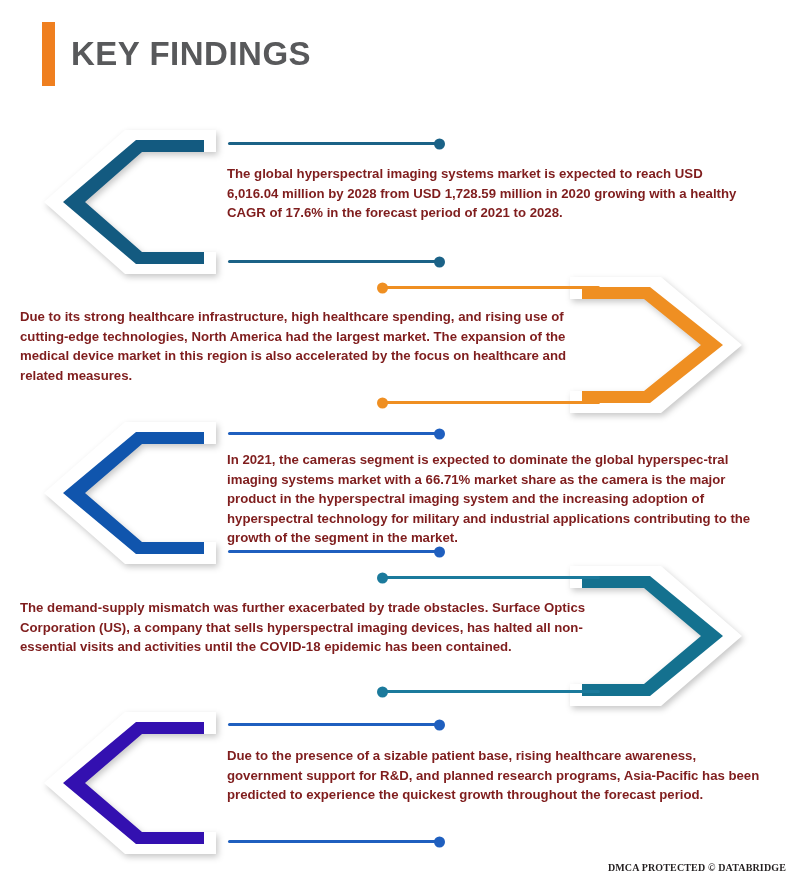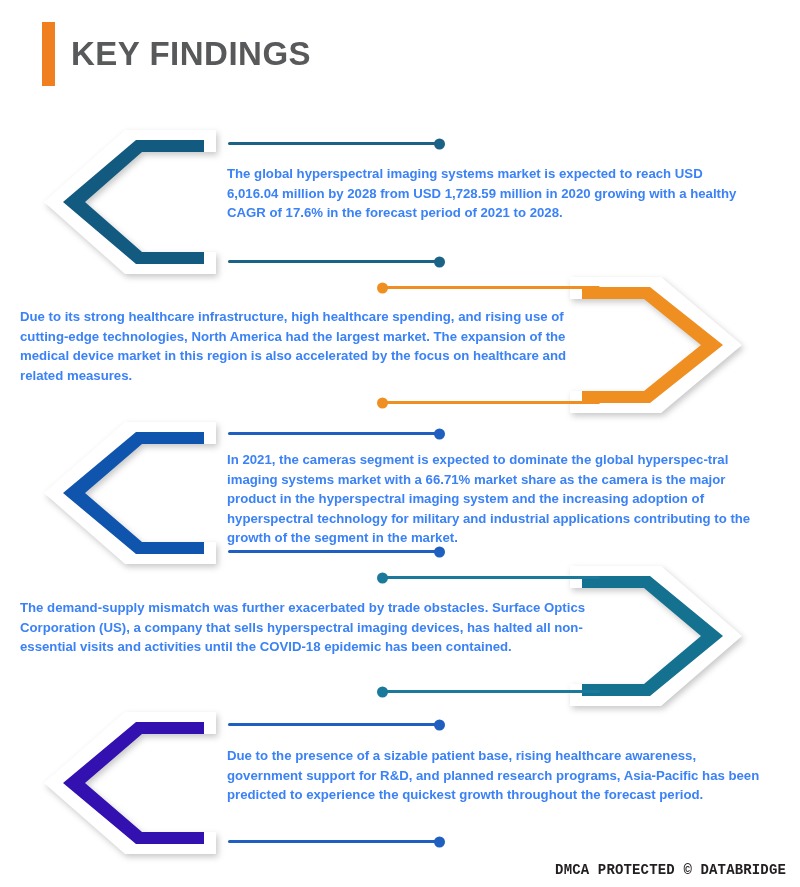--- a/index.html
+++ b/index.html
@@ -73,37 +73,37 @@
     transform: translateY(-50%);
   }
   .conn.to-right .dot { right: -3px; }
   .conn.to-left  .dot { left: -3px; }
 
   
   .body-text {
     position: absolute;
     font-size: 13.2px;
     line-height: 19.6px;
-    color: #3b82f6;
+    color: #7f1d1d;
     font-weight: 600;
     font-family: "Liberation Sans", sans-serif;
   }
   .body-text.ta-left  { text-align: left; }
   .body-text.ta-right { text-align: left; }
 
   
   .footer {
     position: absolute;
     right: 14px;
     top: 862px;
-    font-size: 14px;
+    font-size: 10px;
     font-weight: bold;
     letter-spacing: 0.15px;
     color: #231f20;
-    font-family: Liberation Mono, monospace;
+    font-family: Liberation Serif, serif;
     padding-left: 40px;
   }
 </style>
 </head>
 <body>
 
 <div id="page">
 
   <div class="header">
     <div class="header-bar"></div>

